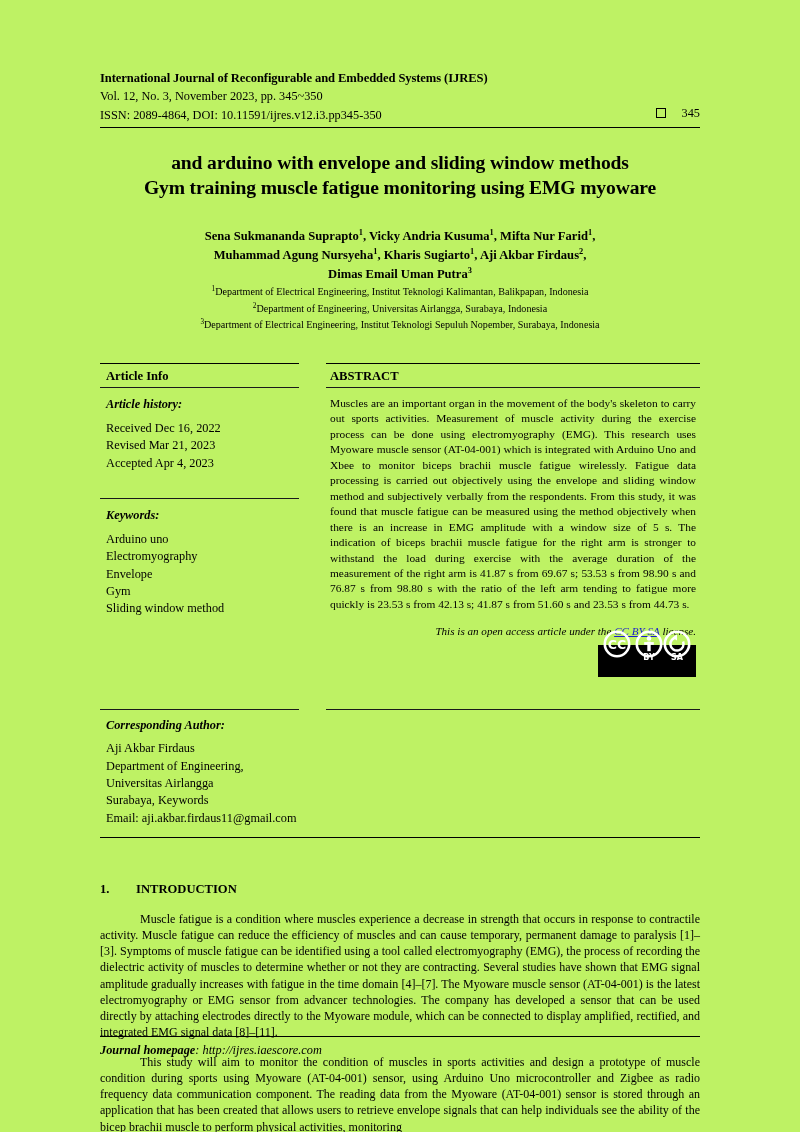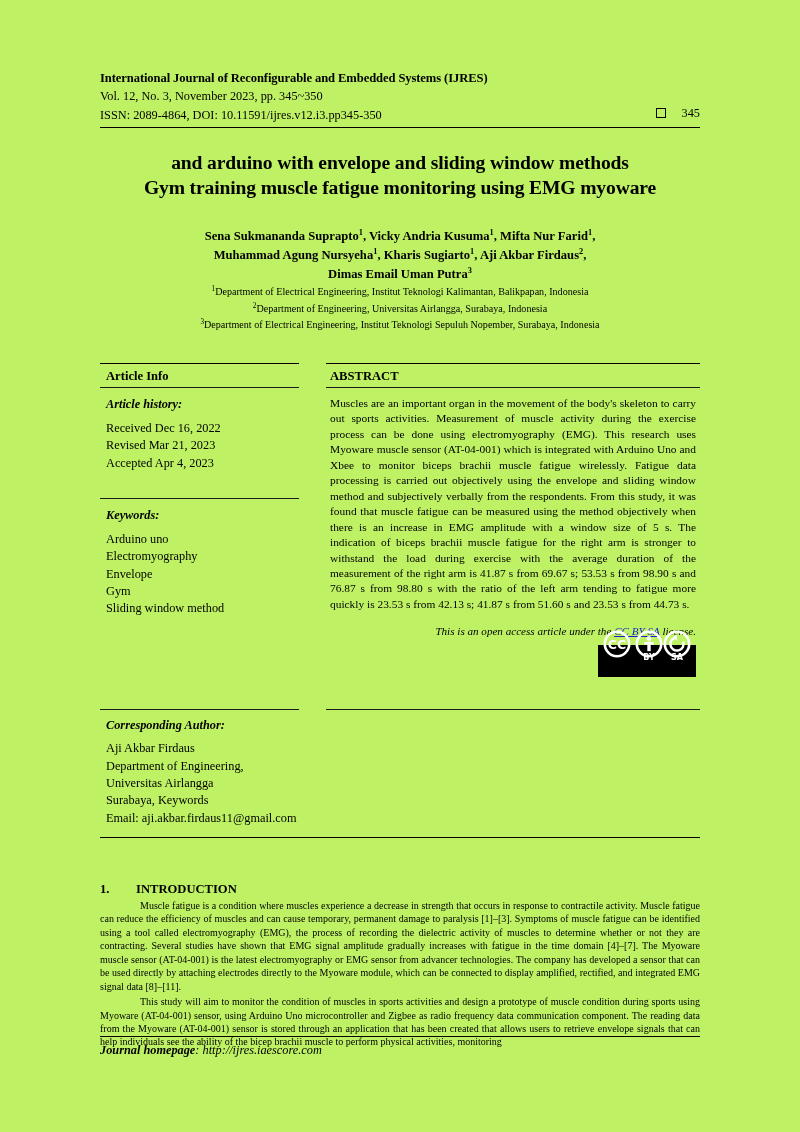--- a/index.html
+++ b/index.html
@@ -177,25 +177,25 @@
   .hr-full { border-bottom: 1.1px solid #000; margin-top: 10px; }
 
   
   .section-head {
     margin-top: 44px;
     font-weight: bold;
     font-size: 12.6px;
   }
   .section-head .num { display: inline-block; width: 36px; }
   .body-par {
-    font-size: 10px;
+    font-size: 12px;
     line-height: 1.345;
     text-align: justify;
     text-indent: 40px;
-    margin-top: 2px;
+    margin-top: 14px;
   }
 
   
   .footer {
     position: absolute;
     left: 100px;
     top: 1036px;
     width: 600px;
   }
   .footer .hr-foot { border-top: 1.1px solid #000; }

